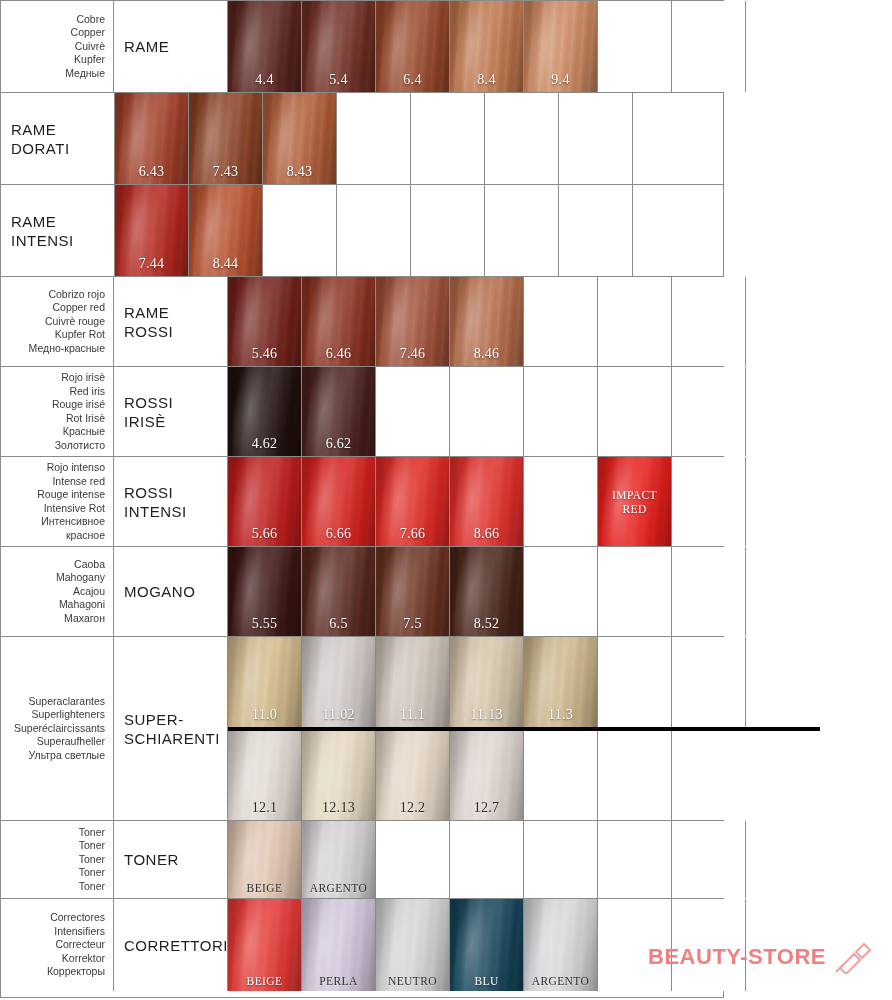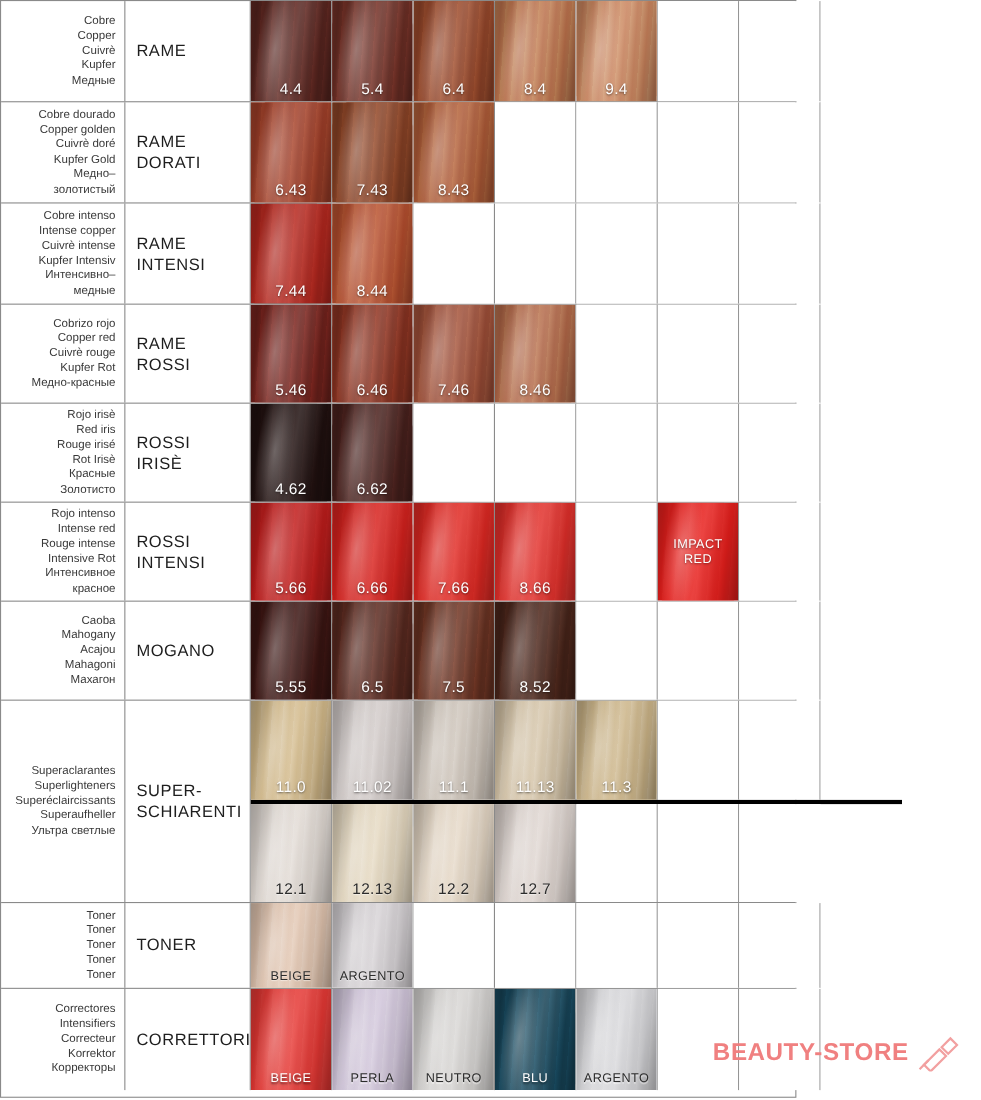--- a/index.html
+++ b/index.html
@@ -68,20 +68,21 @@
     box-sizing:border-box;
     position:relative;
     overflow:hidden;
   }
   .cell:last-child{border-right:none;}
   .cell.empty{background:#fff;}
   .swatch{
     position:absolute;
     inset:0;
     overflow:hidden;
+    font-family:Liberation Serif, serif;
   }
   
   .lock{
     position:absolute;
     inset:0;
   }
   .lock:before{
     content:"";
     position:absolute;
     left:-10%;top:-12%;
@@ -218,28 +219,20 @@
             <div class="gloss"></div>
             <div class="label light">9.4</div>
           </div>
         </div>
         <div class="cell empty"></div>
         <div class="cell empty"></div>
         <div class="cell empty"></div>
       </div>
     </div>
     <div class="row" style="height: 92px;">
-      <div class="names">
-        <div class="nm">Cobre dourado</div>
-        <div class="nm">Copper golden</div>
-        <div class="nm">Cuivrè doré</div>
-        <div class="nm">Kupfer Gold</div>
-        <div class="nm">Медно–</div>
-        <div class="nm">золотистый</div>
-      </div>
       <div class="family">
         <div class="fam-line">RAME</div>
         <div class="fam-line">DORATI</div>
       </div>
       <div class="swatches">
         <div class="cell">
           <div class="swatch" style="background: rgb(163, 65, 42);">
             <div class="lock" style="background: rgb(163, 65, 42);"></div>
             <div class="streaks"></div>
             <div class="shade"></div>
@@ -266,28 +259,20 @@
           </div>
         </div>
         <div class="cell empty"></div>
         <div class="cell empty"></div>
         <div class="cell empty"></div>
         <div class="cell empty"></div>
         <div class="cell empty"></div>
       </div>
     </div>
     <div class="row" style="height: 92px;">
-      <div class="names">
-        <div class="nm">Cobre intenso</div>
-        <div class="nm">Intense copper</div>
-        <div class="nm">Cuivrè intense</div>
-        <div class="nm">Kupfer Intensiv</div>
-        <div class="nm">Интенсивно–</div>
-        <div class="nm">медные</div>
-      </div>
       <div class="family">
         <div class="fam-line">RAME</div>
         <div class="fam-line">INTENSI</div>
       </div>
       <div class="swatches">
         <div class="cell">
           <div class="swatch" style="background: #000000;">
             <div class="lock" style="background: rgb(181, 40, 31);"></div>
             <div class="streaks"></div>
             <div class="shade"></div>

